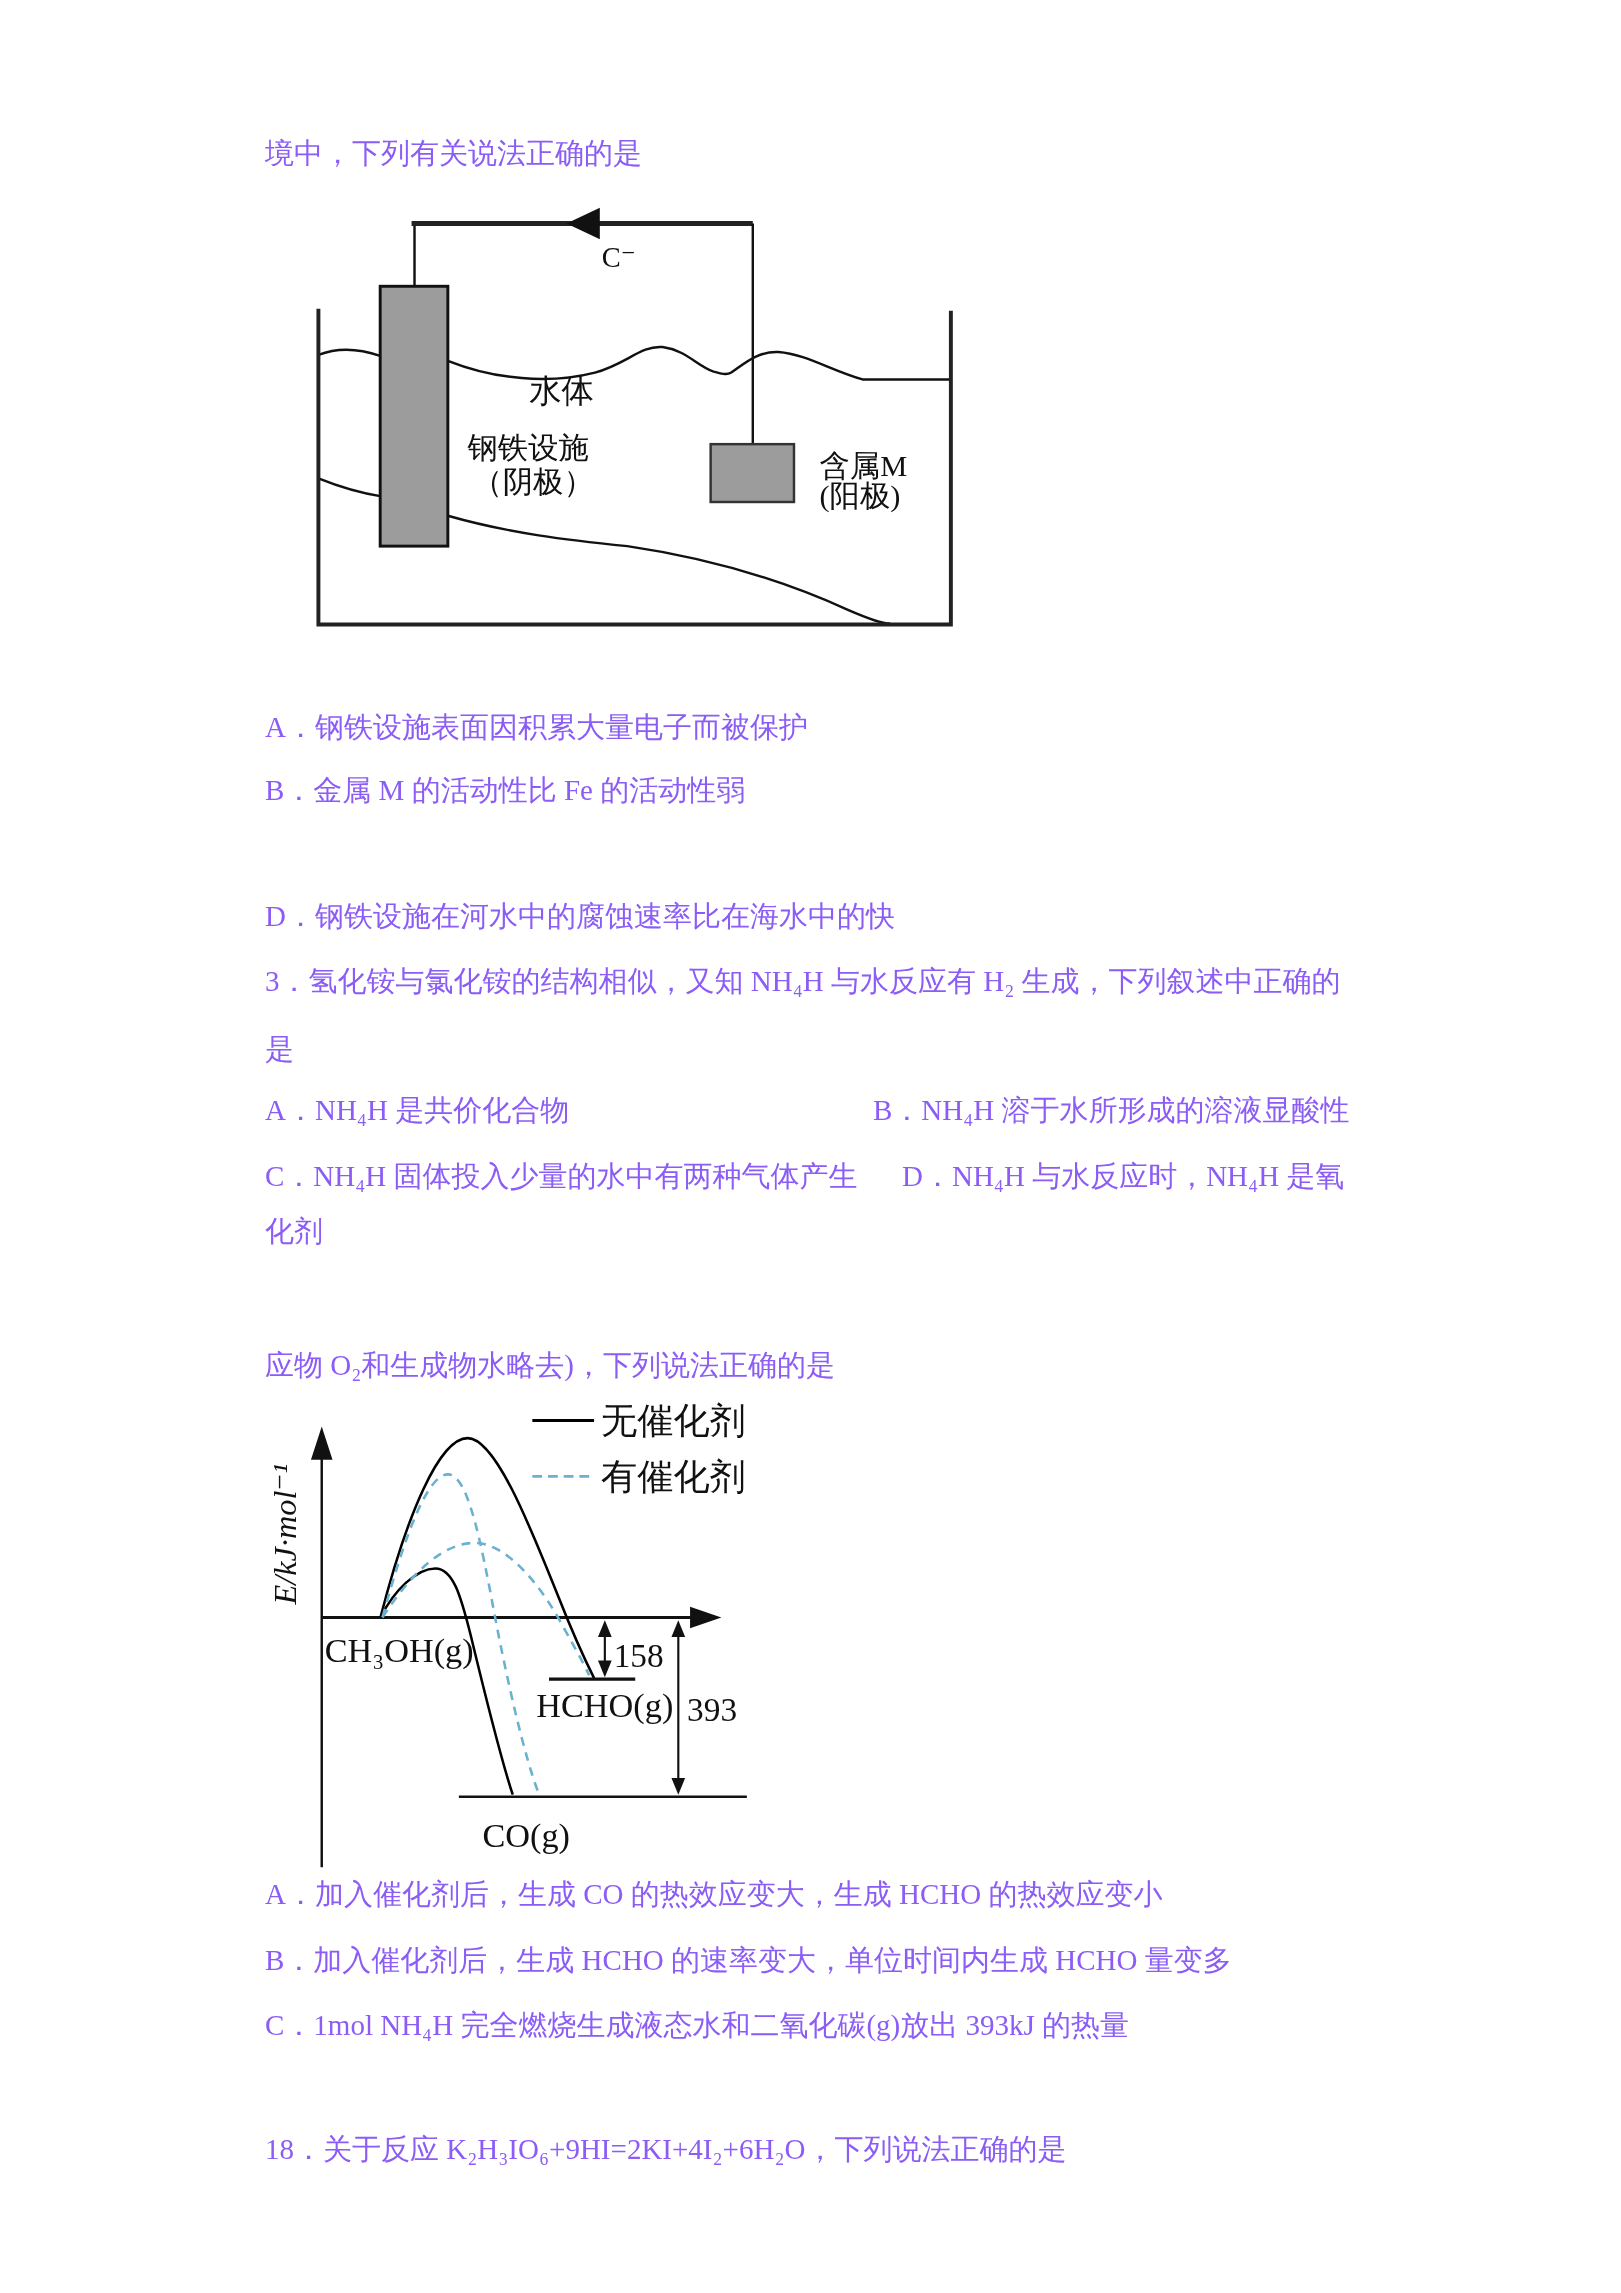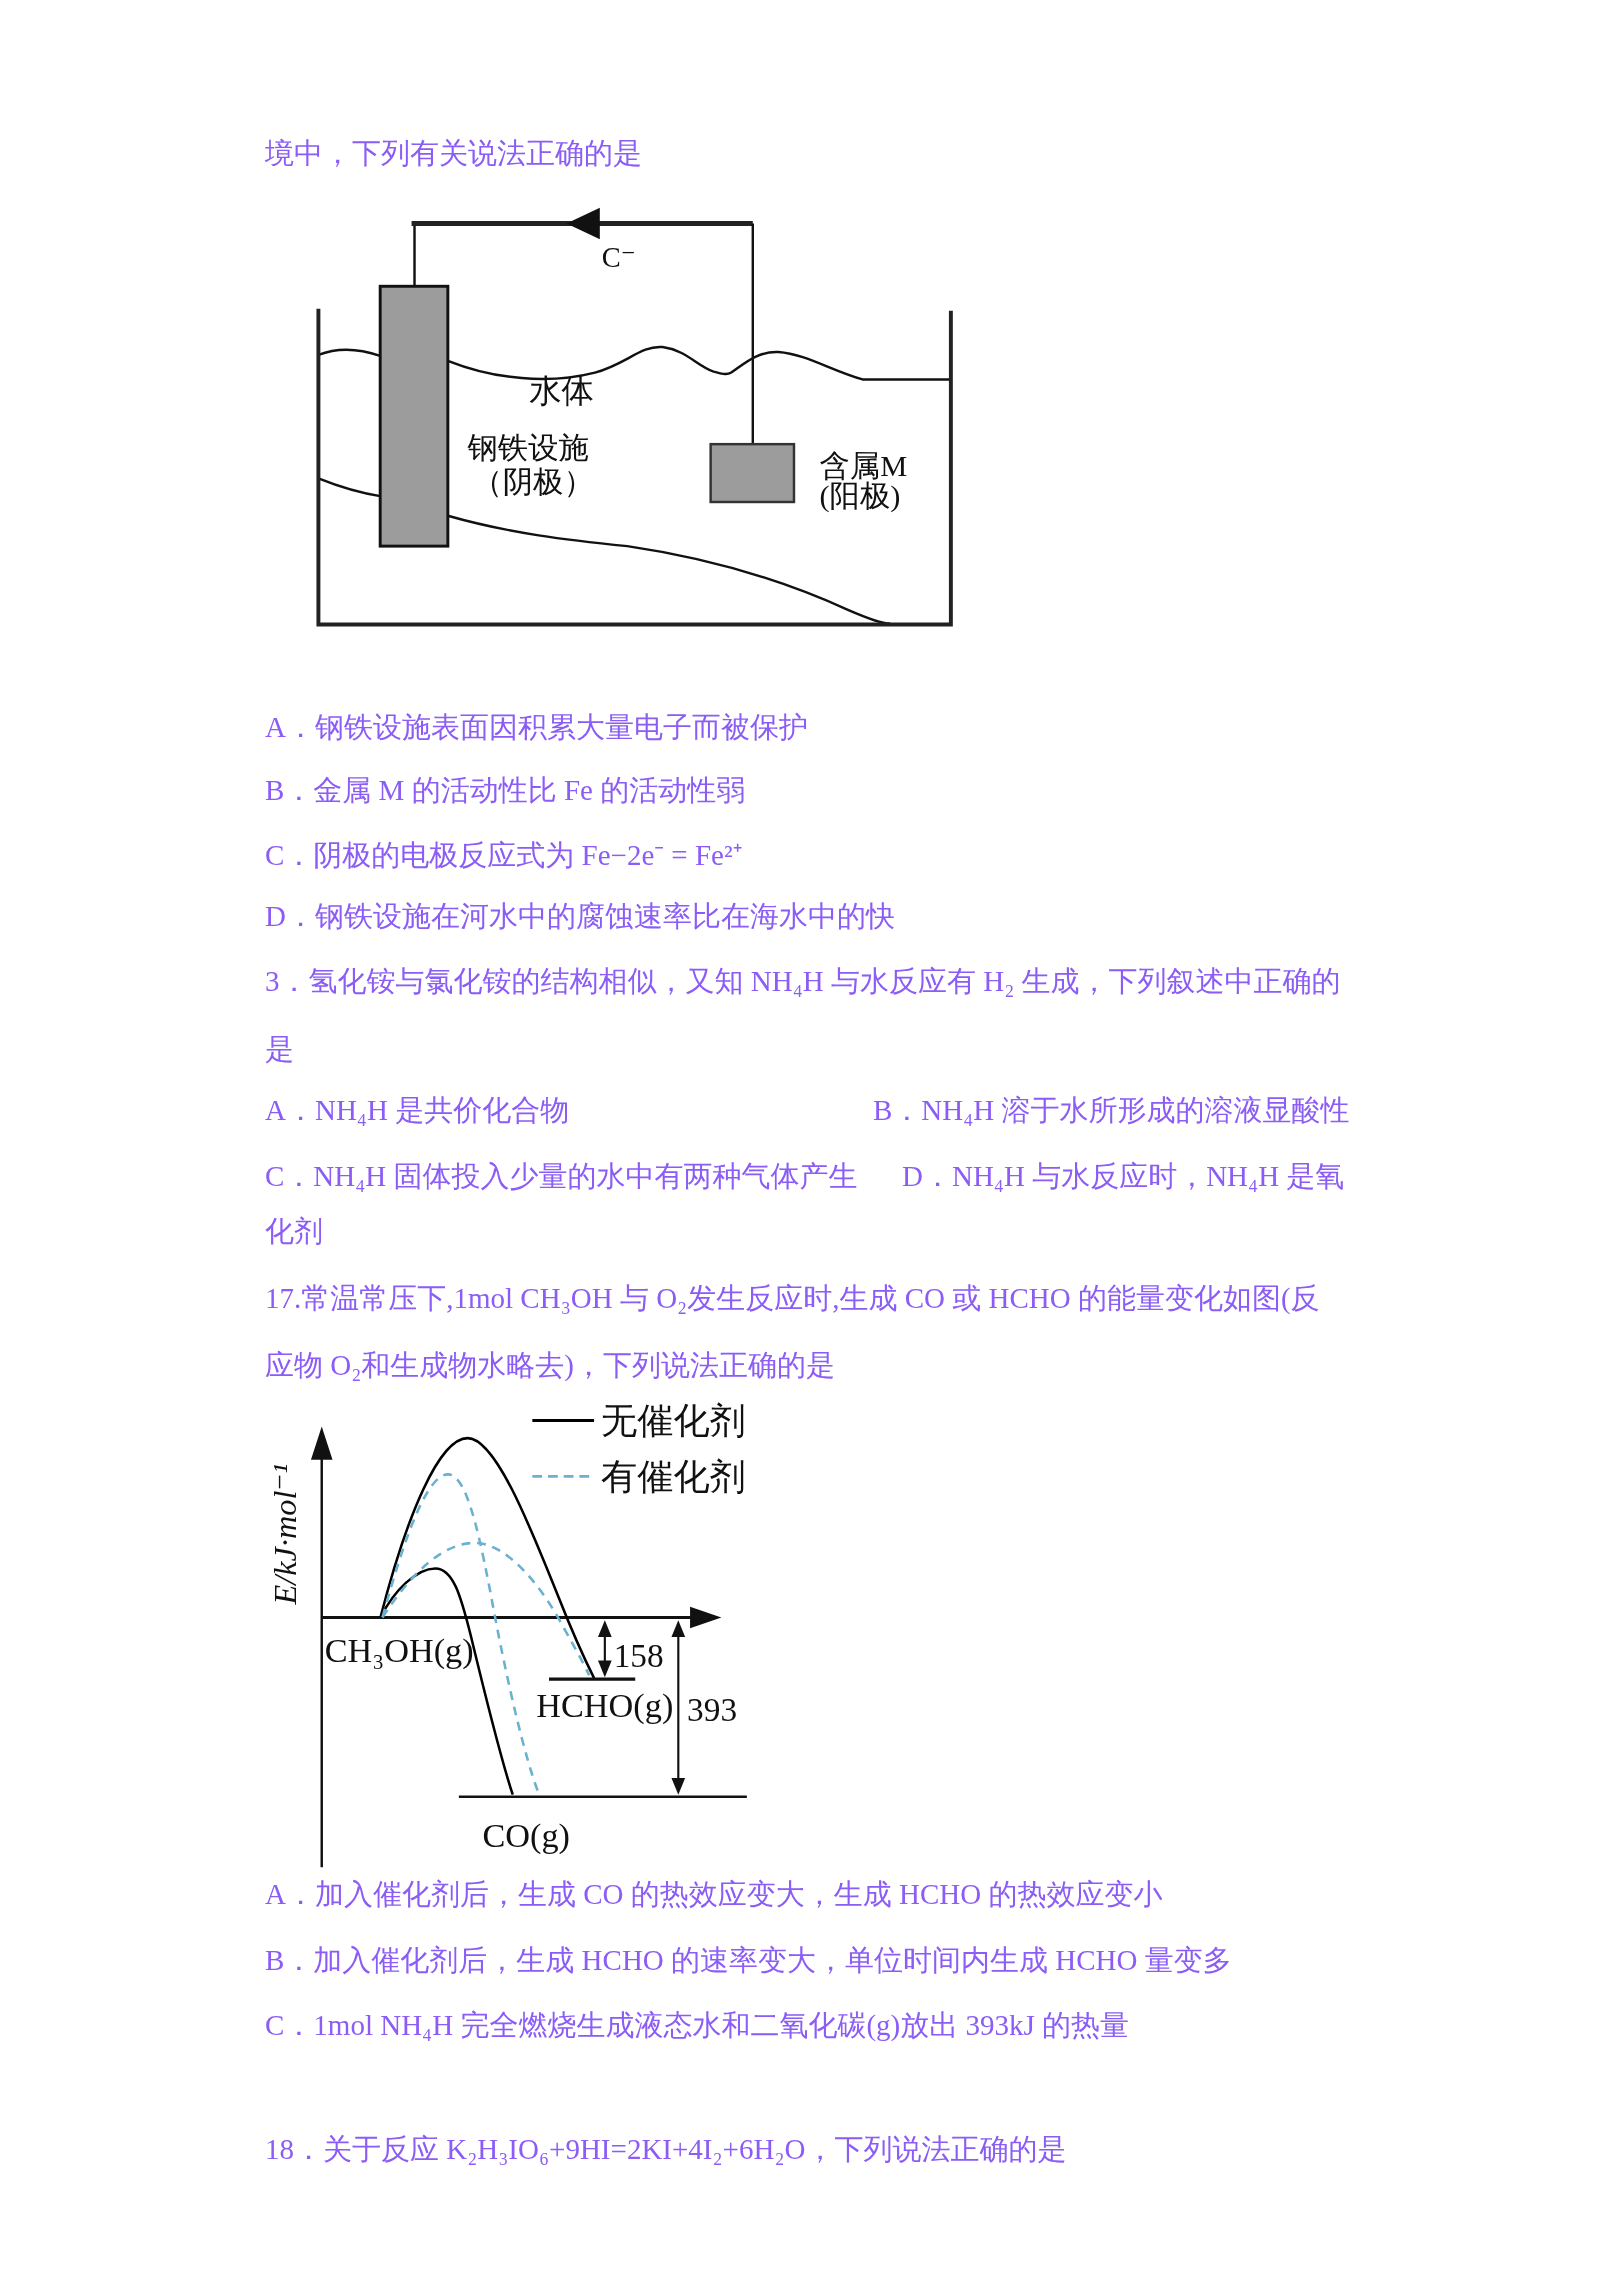--- a/index.html
+++ b/index.html
@@ -28,32 +28,30 @@
 </style>
 </head>
 <body>
 
 <div class="page">
 
   <div class="tline" style="top:137px">境中，下列有关说法正确的是</div>
 
   <div class="tline" style="top:711px">A．钢铁设施表面因积累大量电子而被保护</div>
   <div class="tline" style="top:774px">B．金属 M 的活动性比 Fe 的活动性弱</div>
-  <div class="tline" style="top:839px">C．阴极的电极反应式为 Fe−2e⁻ = Fe²⁺</div>
   <div class="tline" style="top:900px">D．钢铁设施在河水中的腐蚀速率比在海水中的快</div>
 
   <div class="tline" style="top:965px">3．氢化铵与氯化铵的结构相似，又知 NH₄H 与水反应有 H₂ 生成，下列叙述中正确的</div>
   <div class="tline" style="top:1033px">是</div>
   <div class="tline" style="top:1094px">A．NH₄H 是共价化合物</div>
   <div class="tline" style="top:1094px;left:873px">B．NH₄H 溶于水所形成的溶液显酸性</div>
   <div class="tline" style="top:1160px">C．NH₄H 固体投入少量的水中有两种气体产生</div>
   <div class="tline" style="top:1160px;left:902px">D．NH₄H 与水反应时，NH₄H 是氧</div>
   <div class="tline" style="top:1215px">化剂</div>
 
-  <div class="tline" style="top:1282px">17.常温常压下,1mol CH₃OH 与 O₂发生反应时,生成 CO 或 HCHO 的能量变化如图(反</div>
   <div class="tline" style="top:1349px">应物 O₂和生成物水略去)，下列说法正确的是</div>
   <div class="tline" style="top:1878px">A．加入催化剂后，生成 CO 的热效应变大，生成 HCHO 的热效应变小</div>
   <div class="tline" style="top:1944px">B．加入催化剂后，生成 HCHO 的速率变大，单位时间内生成 HCHO 量变多</div>
   <div class="tline" style="top:2009px">C．1mol NH₄H 完全燃烧生成液态水和二氧化碳(g)放出 393kJ 的热量</div>
 
   <div class="tline" style="top:2133px">18．关于反应 K₂H₃IO₆+9HI=2KI+4I₂+6H₂O，下列说法正确的是</div>
 
   <svg style="position:absolute;left:289px;top:196px" width="706" height="461" viewBox="295 200 720 470">
 
     <path d="M325,362 C345,354 368,356 388,363" fill="none" stroke="#111" stroke-width="2.5"></path>

